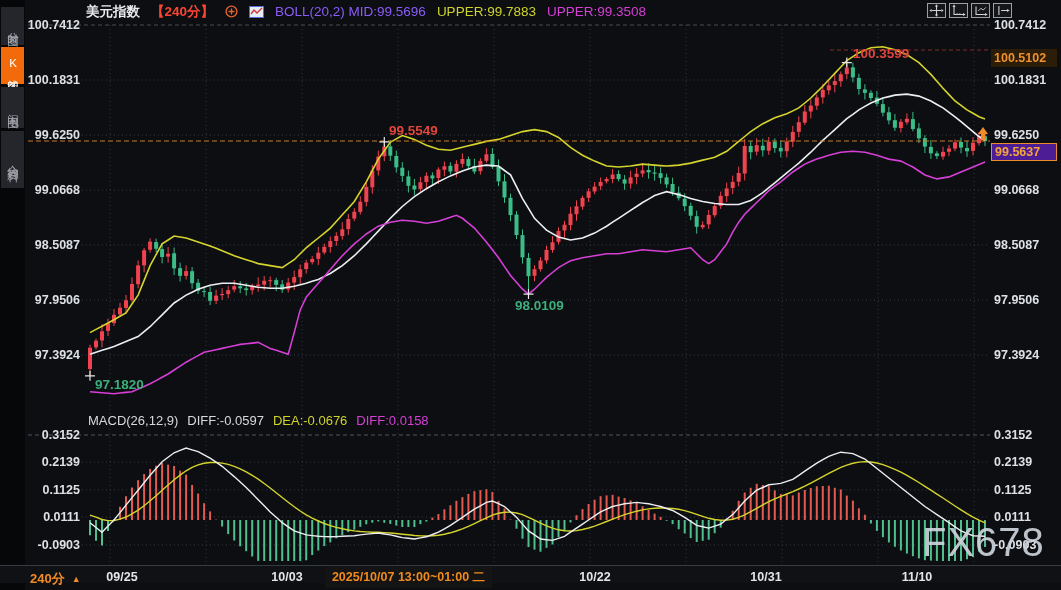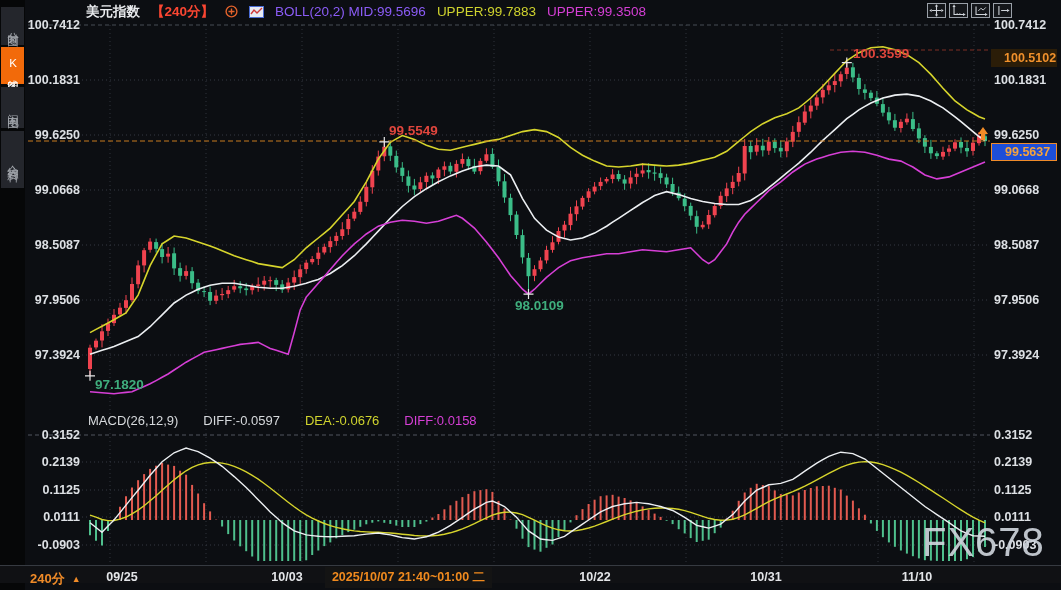--- a/index.html
+++ b/index.html
@@ -21,25 +21,25 @@
   .h-lower{color:#d63fd6;}
   
   #toolbar{position:absolute;left:927px;top:3px;display:flex;gap:3px;}
   .tool-btn{width:19px;height:15px;background:#14161a;border:1px solid #9aa0a8;box-sizing:border-box;
     display:flex;align-items:center;justify-content:center;cursor:pointer;}
   
   .ptick{position:absolute;color:#dde0e4;font-size:12.5px;font-weight:700;transform:translateY(-50%);line-height:1;}
   .ptick.left{left:24px;width:56px;text-align:right;}
   .ptick.right{left:994px;width:64px;text-align:left;}
   .axis-box{position:absolute;left:991px;width:66px;height:18px;font-size:12.5px;font-weight:700;
-    display:flex;align-items:center;padding-left:13px;box-sizing:border-box;line-height:1;}
+    display:flex;align-items:center;padding-left:3px;box-sizing:border-box;line-height:1;}
   #upper-peak-box{background:#2b1d08;color:#f0912c;}
-  #current-price-box{background:#1d4ed8;border:1px solid #ef8b2a;color:#f5a33c;text-align:right;}
+  #current-price-box{background:#4c1d95;border:1px solid #ef8b2a;color:#f5a33c;text-align:right;}
   
-  #macd-header{position:absolute;left:88px;top:413px;display:flex;gap:25px;font-size:13px;white-space:nowrap;}
+  #macd-header{position:absolute;left:88px;top:413px;display:flex;gap:9px;font-size:13px;white-space:nowrap;}
   .m-name{color:#d6d9dc;} .m-dea{color:#cfd32e;} .m-macd{color:#d63fd6;}
   
   #bottom-bar{position:absolute;left:0;top:565px;width:1061px;height:18px;background:#101114;border-top:1px solid #363a41;box-sizing:border-box;}
   #period-cluster{position:absolute;left:30px;top:4px;display:flex;align-items:center;gap:7px;color:#f08b28;font-weight:700;font-size:13px;cursor:pointer;}
   #period-arrow{font-size:9px;}
   .xtick{position:absolute;top:4px;transform:translateX(-50%);color:#e3e5e8;font-weight:700;font-size:12.5px;}
   #date-box{position:absolute;left:325px;top:1px;width:167px;height:21px;background:#141414;color:#f08a1e;
     font-size:12.5px;font-weight:700;display:flex;align-items:center;justify-content:center;}
   
   #watermark{position:absolute;left:922px;top:520px;font-size:40px;color:rgba(205,210,218,0.92);letter-spacing:1px;}
@@ -654,16 +654,16 @@
       <span>240分</span>
       <span id="period-arrow">▲</span>
     </div>
     <div id="xticks">
         <div class="xtick" style="left: 122px;">09/25</div>
         <div class="xtick" style="left: 287px;">10/03</div>
         <div class="xtick" style="left: 595px;">10/22</div>
         <div class="xtick" style="left: 766px;">10/31</div>
         <div class="xtick" style="left: 917px;">11/10</div>
       </div>
-    <div id="date-box">2025/10/07 21:40~01:00 二</div>
+    <div id="date-box">2025/10/07 13:00~01:00 二</div>
   </div>
 
 </div>
 
 </body></html>

